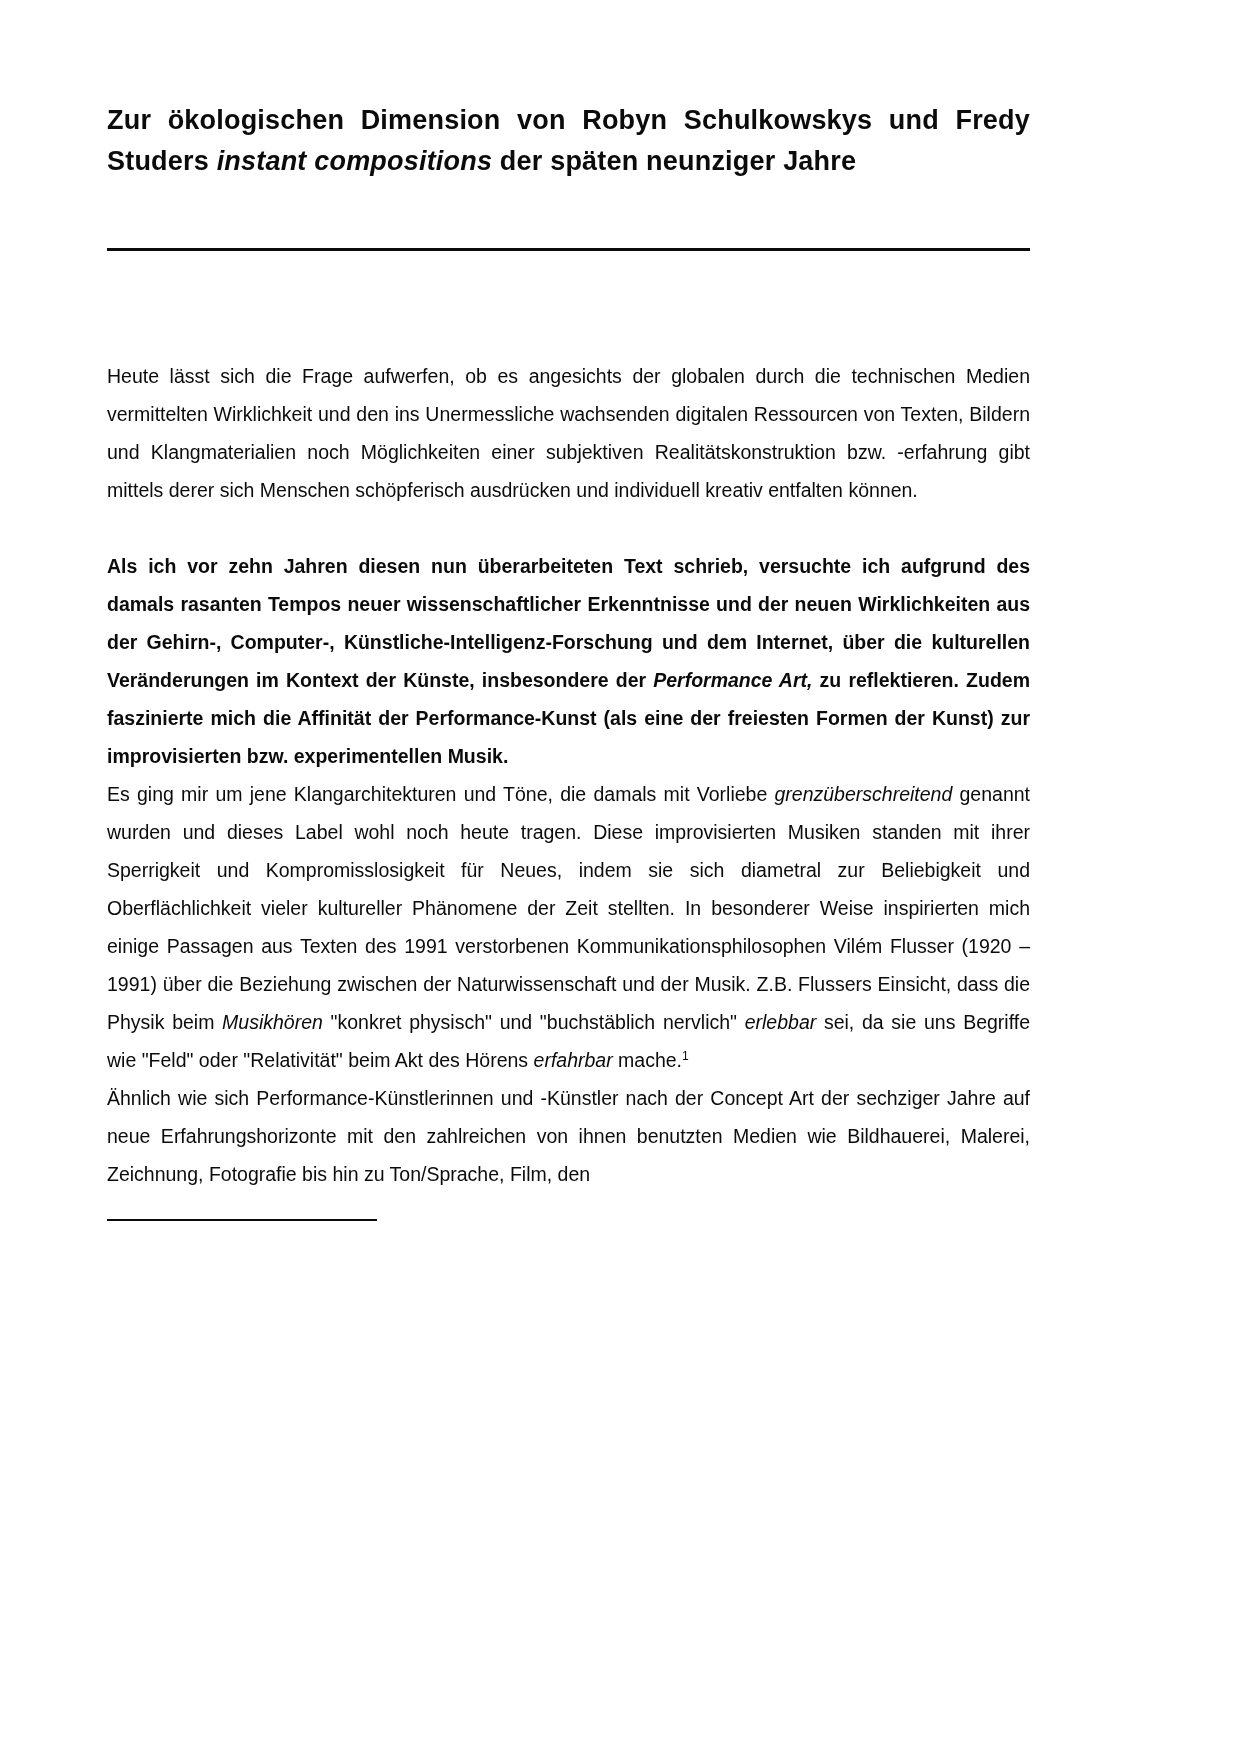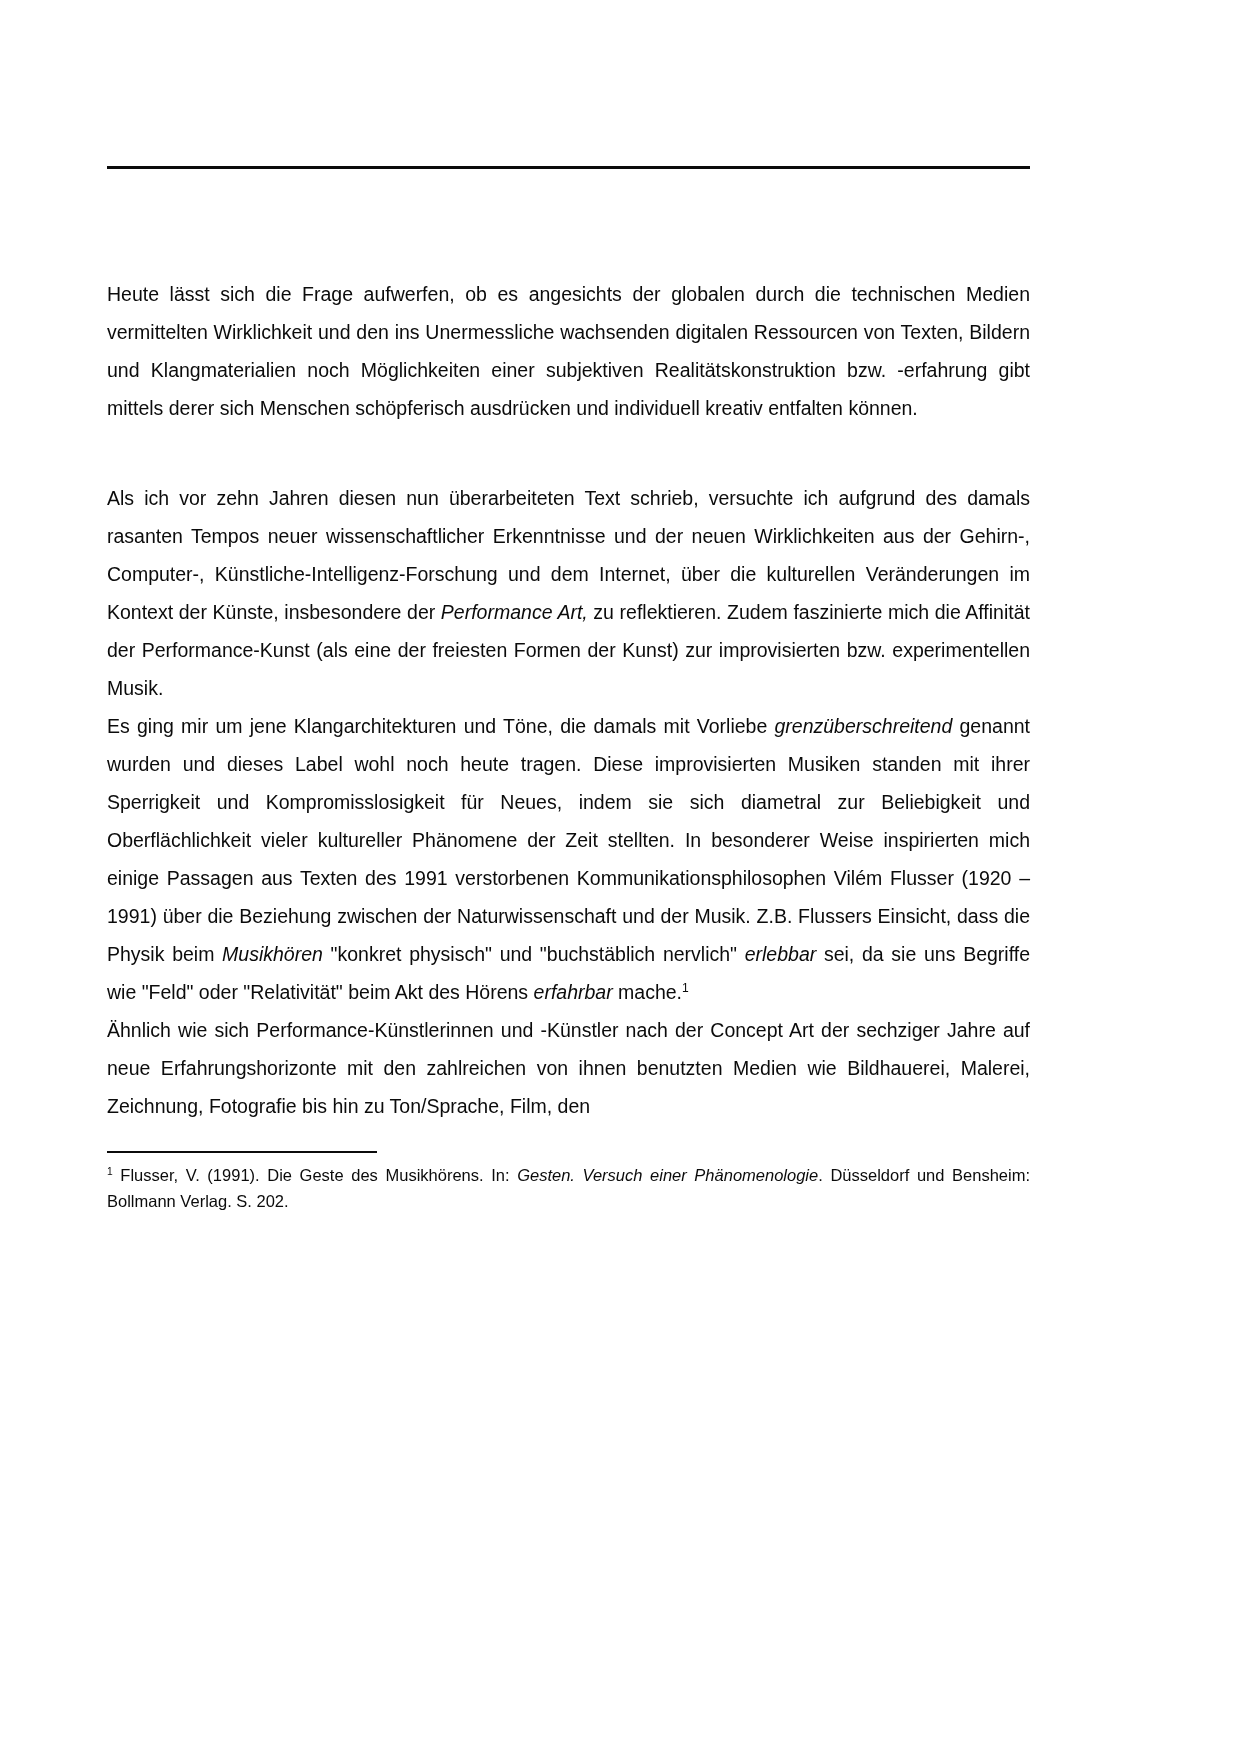--- a/index.html
+++ b/index.html
@@ -39,21 +39,21 @@
     margin: 66px 0 0 0;
     border: none;
   }
   .body-text {
     margin-top: 106px;
     font-size: 19.5px;
     line-height: 38px;
     text-align: justify;
   }
   .para { margin: 0; }
-  .para.gap-before { margin-top: 52px; }
+  .para.gap-before { margin-top: 38px; font-weight: bold; }
   em { font-style: italic; }
   sup {
     font-size: 0.62em;
     vertical-align: super;
     line-height: 0;
   }
   .footnote-rule {
     width: 270px;
     height: 2px;
     background: #0b0b0b;
@@ -63,26 +63,26 @@
     margin: 0;
     font-size: 16.5px;
     line-height: 26px;
     text-align: justify;
   }
 </style>
 </head>
 <body>
 
 <div class="page">
+  <h1 class="title"><span>Zur ökologischen Dimension von Robyn Schulkowskys und Fredy Studers </span><em>instant compositions</em><span> der späten neunziger Jahre</span></h1>
 
   <div class="divider"></div>
 
   <div class="body-text">
       <p class="para"><span>Heute lässt sich die Frage aufwerfen, ob es angesichts der globalen durch die technischen Medien vermittelten Wirklichkeit und den ins Unermessliche wachsenden digitalen Ressourcen von Texten, Bildern und Klangmaterialien noch Möglichkeiten einer subjektiven Realitätskonstruktion bzw. -erfahrung gibt mittels derer sich Menschen schöpferisch ausdrücken und individuell kreativ entfalten können.</span></p>
       <p class="para gap-before"><span>Als ich vor zehn Jahren diesen nun überarbeiteten Text schrieb, versuchte ich aufgrund des damals rasanten Tempos neuer wissenschaftlicher Erkenntnisse und der neuen Wirklichkeiten aus der Gehirn-, Computer-, Künstliche-Intelligenz-Forschung und dem Internet, über die kulturellen Veränderungen im Kontext der Künste, insbesondere der </span><em>Performance Art,</em><span> zu reflektieren. Zudem faszinierte mich die Affinität der Performance-Kunst (als eine der freiesten Formen der Kunst) zur improvisierten bzw. experimentellen Musik.</span></p>
       <p class="para"><span>Es ging mir um jene Klangarchitekturen und Töne, die damals mit Vorliebe </span><em>grenzüberschreitend</em><span> genannt wurden und dieses Label wohl noch heute tragen. Diese improvisierten Musiken standen mit ihrer Sperrigkeit und Kompromisslosigkeit für Neues, indem sie sich diametral zur Beliebigkeit und Oberflächlichkeit vieler kultureller Phänomene der Zeit stellten. In besonderer Weise inspirierten mich einige Passagen aus Texten des 1991 verstorbenen Kommunikationsphilosophen Vilém Flusser (1920 – 1991) über die Beziehung zwischen der Naturwissenschaft und der Musik. Z.B. Flussers Einsicht, dass die Physik beim </span><em>Musikhören</em><span> "konkret physisch" und "buchstäblich nervlich" </span><em>erlebbar</em><span> sei, da sie uns Begriffe wie "Feld" oder "Relativität" beim Akt des Hörens </span><em>erfahrbar</em><span> mache.</span><sup>1</sup></p>
       <p class="para"><span>Ähnlich wie sich Performance-Künstlerinnen und -Künstler nach der Concept Art der sechziger Jahre auf neue Erfahrungshorizonte mit den zahlreichen von ihnen benutzten Medien wie Bildhauerei, Malerei, Zeichnung, Fotografie bis hin zu Ton/Sprache, Film, den</span></p>
     </div>
 
   <div class="footnote-rule"></div>
 
-  <p class="footnote"><sup>1</sup><span> Flusser, V. (1991). Die Geste des Musikhörens. In: </span><em>Gesten. Versuch einer Phänomenologie</em><span>. Düsseldorf und Bensheim: Bollmann Verlag. S. 202.</span></p>
 </div>
 
 </body></html>

